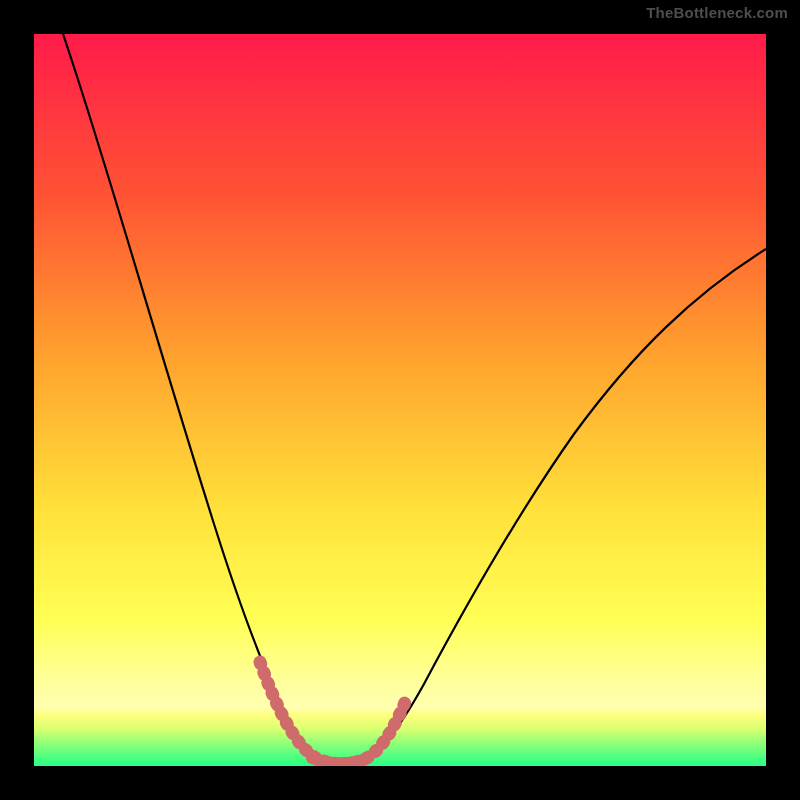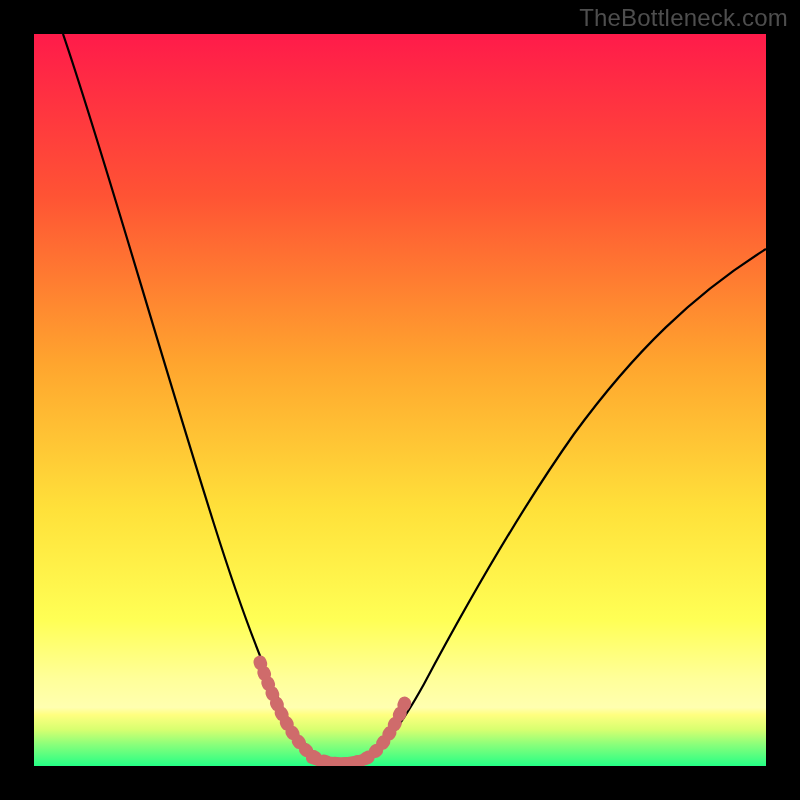--- a/index.html
+++ b/index.html
@@ -17,22 +17,22 @@
     top: 0;
     width: 800px;
     height: 800px;
     background: #000;
   }
   .watermark {
     position: absolute;
     top: 4px;
     right: 12px;
     color: #4e4e4e;
-    font-size: 24px;
-    font-weight: 400;
+    font-size: 15px;
+    font-weight: 700;
     letter-spacing: 0.2px;
     user-select: none;
   }
   .plot {
     position: absolute;
     left: 34px;
     top: 34px;
     width: 732px;
     height: 732px;
   }

